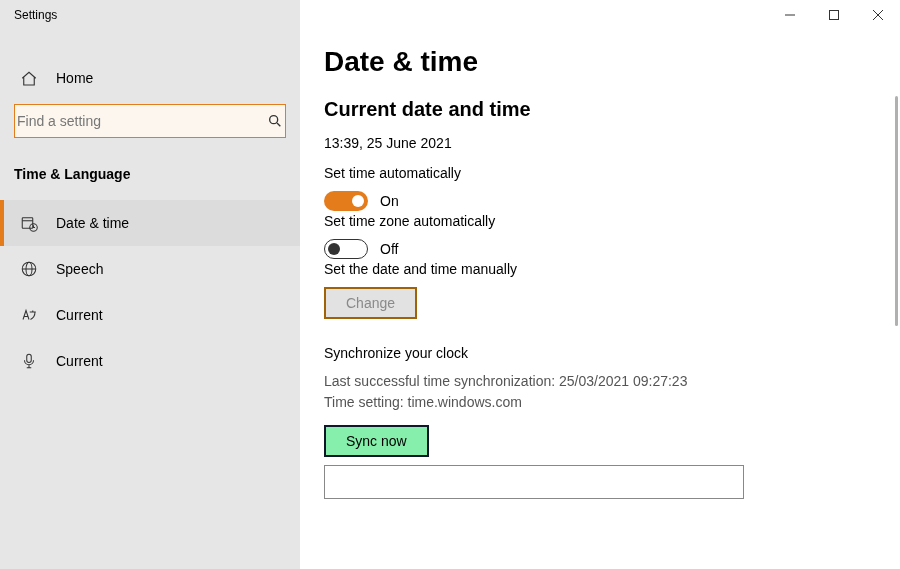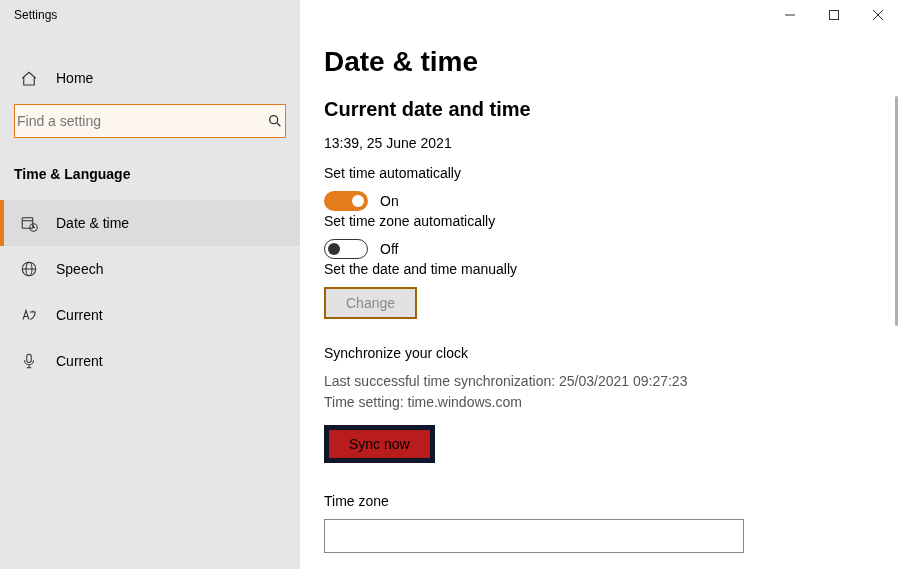--- a/index.html
+++ b/index.html
@@ -31,21 +31,21 @@
   .section-label { font-size: 14px; margin-bottom: 10px; display:block;}
   .datetime { font-size: 14px; margin-bottom: 14px; }
   .toggle-row { display: flex; align-items: center; margin-bottom: 2px; }
   .toggle { width: 44px; height: 20px; border-radius: 10px; position: relative; cursor: pointer; }
   .toggle .knob { width: 12px; height: 12px; border-radius: 50%; position: absolute; top: 4px; }
   .toggle.on { background: #e57c1c; }
   .toggle.on .knob { right: 4px; background: #fff; }
   .toggle.off { background: #fff; border: 1px solid #333; }
   .toggle.off .knob { left: 3px; top: 3px; background: #333; }
   .toggle-state { margin-left: 12px; font-size: 14px; }
-  .btn { display: inline-block; background: #b91c1c; border: 5px solid #0f172a; padding: 6px 20px; font-size: 14px; cursor: pointer; }
+  .btn { display: inline-block; background: #86efac; border: 2px solid #0f172a; padding: 6px 20px; font-size: 14px; cursor: pointer; }
   .btn.disabled { background: #e2e2e2; color: #8a8a8a; border: 2px solid #a16207; cursor: default; }
   .sync-info { font-size: 14px; color: #555; line-height: 1.5; margin-bottom: 12px; }
   .dropdown { width: 420px; height: 34px; border: 1px solid #888; display: flex; align-items: center; justify-content: space-between; padding: 0 10px; margin-top: 8px; cursor: pointer; background:#fff;}
   svg { stroke: #333; fill: none; }
 </style>
 </head>
 <body>
 
 <div class="window">
   <div class="sidebar">
@@ -165,21 +165,20 @@
           <span class="btn disabled">Change</span>
         </div>
 
         <span class="section-label" style="margin-top:26px;">Synchronize your clock</span>
         <div class="sync-info">
           <div>Last successful time synchronization: 25/03/2021 09:27:23</div>
           <div>Time setting: time.windows.com</div>
         </div>
         <span class="btn">Sync now</span>
 
-        <span class="section-label" style="margin-top:30px;">Time zone</span>
         <div class="dropdown">
           
           
         </div>
       </div>
     </div>
   </div>
 </div>
 
 </body></html>

